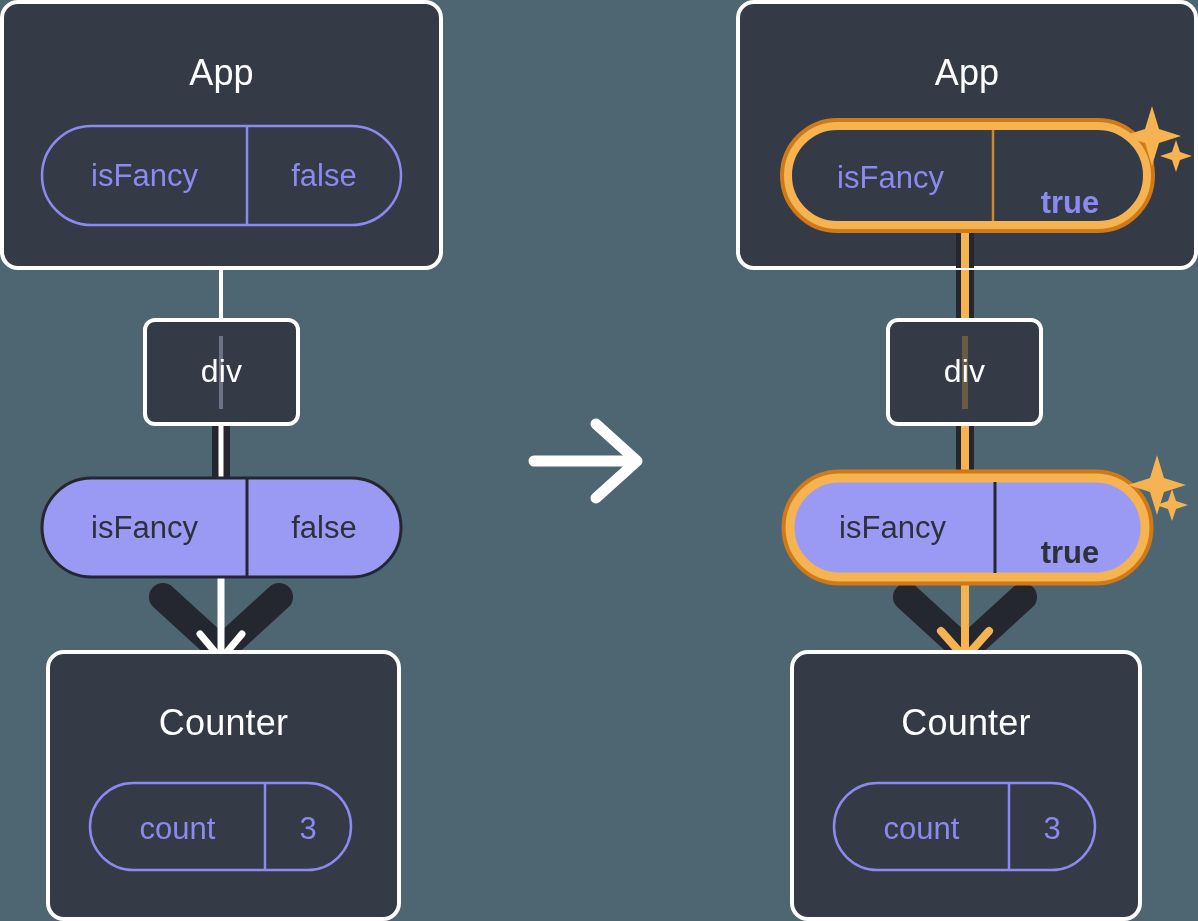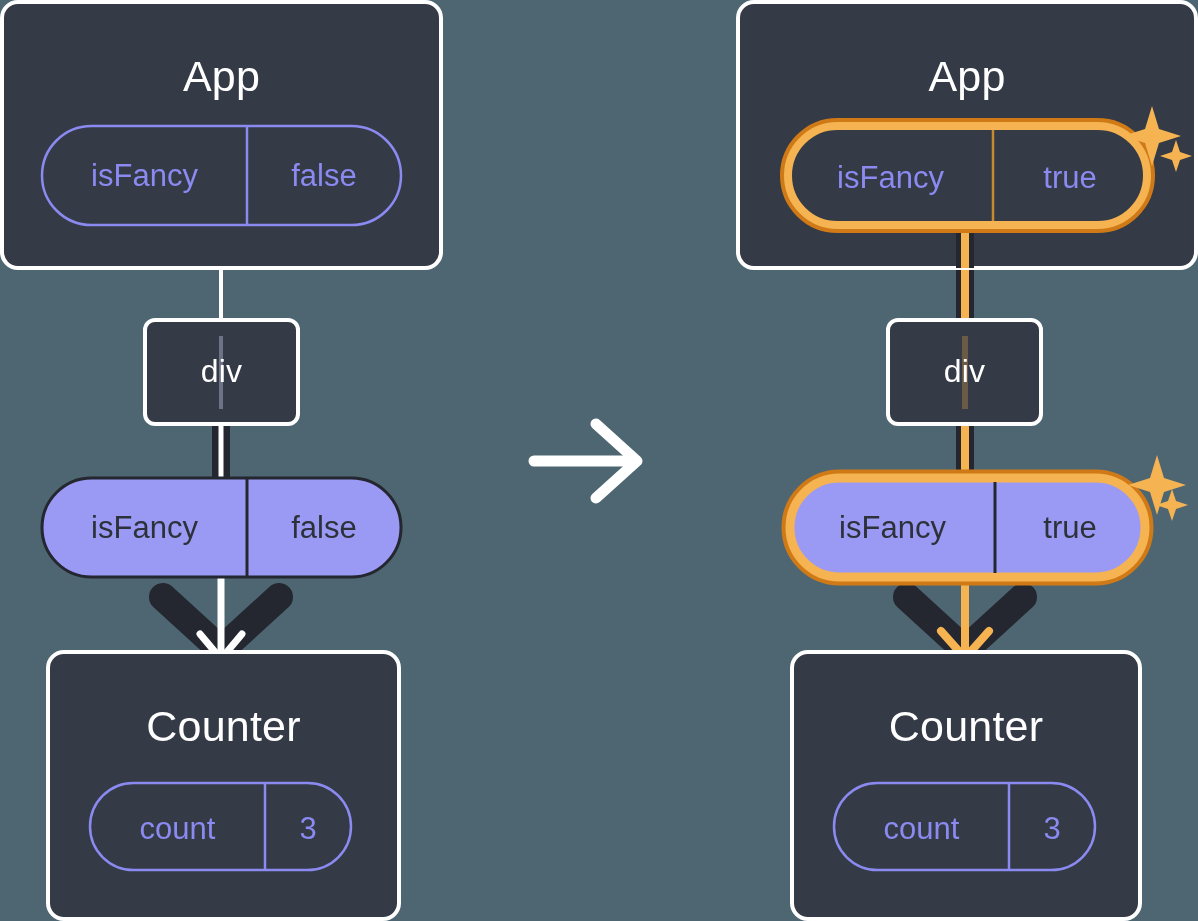--- a/index.html
+++ b/index.html
@@ -23,32 +23,32 @@
   .panel { position: absolute; top: 0; left: 0; width: 1198px; height: 921px; }
   .svg-layer { position: absolute; top: 0; left: 0; }
   .lbl {
     position: absolute;
     white-space: nowrap;
     pointer-events: none;
     text-align: center;
   }
   .comp-title {
     color: #ffffff;
-    font-size: 43px;
+    font-size: 36px;
     letter-spacing: 0.2px;
   }
   .pill-txt-outline {
     color: #8a8af0;
     font-size: 31px;
   }
   .pill-txt-solid {
     color: #2d3139;
     font-size: 31px;
   }
-  .bold { font-weight: normal; }
+  .bold { font-weight: bold; margin-top: 25px; }
 </style>
 </head>
 <body>
 
 <div id="stage">
 
   <div class="panel">
     <svg class="svg-layer" width="1198" height="921" viewBox="0 0 1198 921">
 
       <line x1="221" y1="262" x2="221" y2="330" stroke="#ffffff" stroke-width="4"></line>

